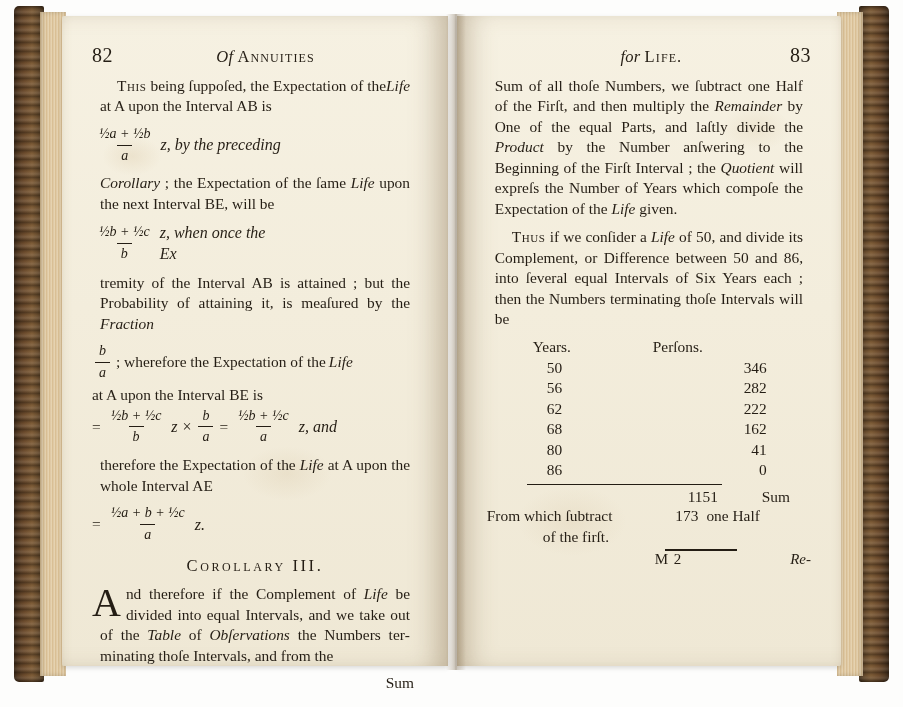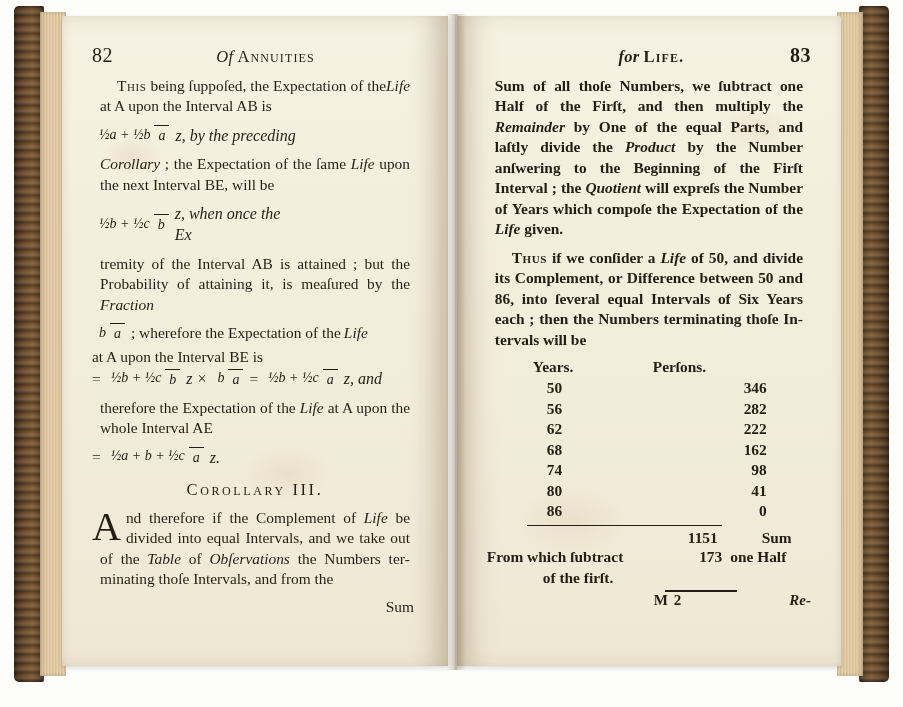--- a/index.html
+++ b/index.html
@@ -40,21 +40,21 @@
         background:linear-gradient(180deg,#f6f1e2 0%,#f3eddc 45%,#efe8d5 100%);}
   .leaf.left{left:48px;right:50.4%;
         border-radius:2px 0 0 2px;
         box-shadow: inset -22px 0 28px -12px rgba(120,95,60,.40),
                     inset 6px 0 12px -8px rgba(150,125,85,.30),
                     0 2px 5px rgba(0,0,0,.14);}
   .leaf.right{right:48px;left:50.6%;
         border-radius:0 2px 2px 0;
         box-shadow: inset 22px 0 28px -12px rgba(120,95,60,.38),
                     inset -6px 0 12px -8px rgba(150,125,85,.28),
-                    0 2px 5px rgba(0,0,0,.14); font-weight: bold;}
+                    0 2px 5px rgba(0,0,0,.14);}
 
   
   .gutter{position:absolute;left:49.4%;top:8px;bottom:12px;width:20px;
           background:linear-gradient(90deg,
             rgba(120,95,60,.00) 0%,
             rgba(110,88,55,.30) 42%,
             rgba(95,75,46,.42) 50%,
             rgba(110,88,55,.28) 58%,
             rgba(120,95,60,.00) 100%);}
 
@@ -77,21 +77,21 @@
   p.bt{margin:8px;font-size:15.4px;line-height:1.33;text-align:justify;
        text-justify:inter-word;hyphens:manual;}
   p.bt.ind{text-indent:17px;}
   .it{font-style:italic;}
   .sc{font-variant:small-caps;letter-spacing:.6px;}
 
   
   .eqline{font-size:15.4px;line-height:1.33;margin:1px 0;
           display:flex;align-items:center;flex-wrap:wrap;gap:3px;}
   .eqline.c{justify-content:flex-start;}
-  .frac{display:inline-flex;flex-direction:row;align-items:center;
+  .frac{display:inline-flex;flex-direction:column;align-items:center;
         vertical-align:middle;margin:0 3px;font-style:italic;}
   .frac .num{padding:0 4px 1px 4px;font-size:14px;white-space:nowrap;}
   .frac .den{padding:1px 4px 0 4px;border-top:1.3px solid #241d14;
              font-size:14px;white-space:nowrap;}
   .zed{font-style:italic;font-size:16px;letter-spacing:0;}
   .eq{font-style:normal;}
 
   
   .corhead{text-align:center;font-variant:small-caps;letter-spacing:2.6px;
            font-size:16.5px;margin:12px 0 6px 0;}
@@ -107,21 +107,21 @@
   .tbl .row{display:flex;padding-left:46px;line-height:1.33;}
   .tbl .row .c1{width:120px;text-align:left;padding-left:14px;}
   .tbl .row .c2{width:100px;text-align:right;}
   .rule{height:1.6px;background:#241d14;margin:3px 0 3px 40px;width:195px;}
   .sumline{display:flex;padding-left:46px;}
   .sumline .c1{width:120px;}
   .sumline .c2{width:100px;text-align:center;}
   .sumline .lbl{padding-left:9px;}
   .subline{font-size:15.4px;line-height:1.33;display:flex;}
   .subline .t1{white-space:nowrap;}
-  .subline .n{width:86px;text-align:right;padding-right:8px;margin-left:13px;}
+  .subline .n{width:86px;text-align:right;padding-right:8px;}
   .rule2{height:1.8px;background:#241d14;width:72px;margin:2px 0 0 178px;}
   .ofthe{padding-left:56px;}
   .catchwrap{display:flex;justify-content:flex-end;font-size:15.4px;}
   .catchwrap.lf{justify-content:flex-end;padding-right:4px;}
   .footrow{display:flex;align-items:flex-end;justify-content:space-between;}
   .footrow .sigc{flex:1;text-align:center;font-size:15px;letter-spacing:1px;}
   .footrow .catch{font-style:italic;font-size:15px;}
 </style>
 </head>
 <body>
@@ -259,24 +259,20 @@
           </div>
           <div class="row">
             <span class="c1">62</span>
             <span class="c2">222</span>
           </div>
           <div class="row">
             <span class="c1">68</span>
             <span class="c2">162</span>
           </div>
           <div class="row">
-            <span class="c1">74</span>
-            <span class="c2">98</span>
-          </div>
-          <div class="row">
             <span class="c1">80</span>
             <span class="c2">41</span>
           </div>
           <div class="row">
             <span class="c1">86</span>
             <span class="c2">0</span>
           </div>
 
           <div class="rule"></div>
 

